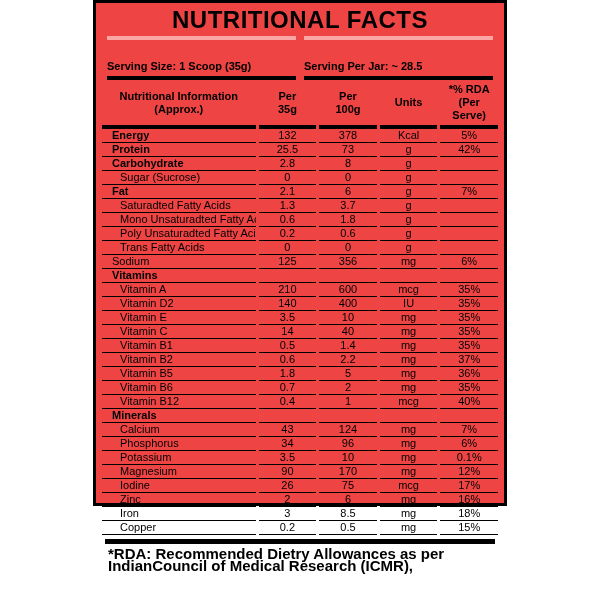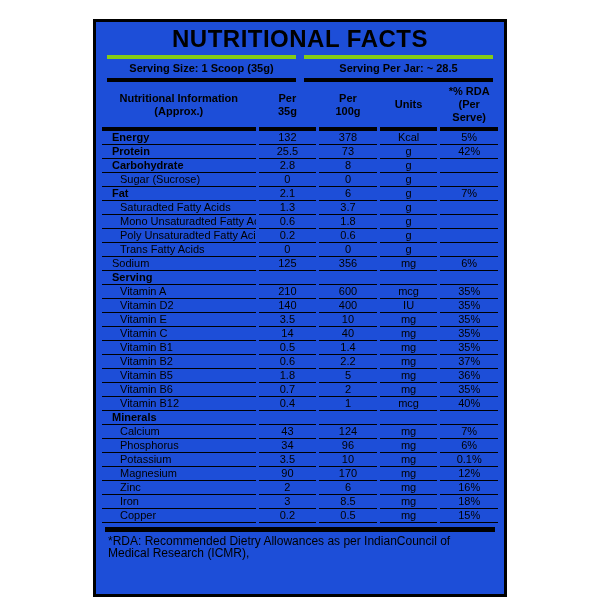--- a/index.html
+++ b/index.html
@@ -9,50 +9,49 @@
     height: 600px;
     background: #ffffff;
     overflow: hidden;
     font-family: "Liberation Sans", sans-serif;
     color: #000000;
     -webkit-font-smoothing: antialiased;
   }
   .label-card {
     box-sizing: border-box;
     width: 414px;
-    height: 578px;
-    margin: 19px auto 0 auto;
+    height: 506px;
+    margin: 0 auto 0 auto;
     border: 3px solid #000;
-    background: #1d4ed8;
+    background: #ef4444;
     padding: 2px 3px 0 3px;
   }
   .title {
     text-align: center;
     font-weight: bold;
     font-size: 24px;
     letter-spacing: 0.5px;
     line-height: 28px;
     padding: 1px 0 2px 0;
     white-space: nowrap;
   }
   
   table.serving-table {
     width: 100%;
     border-collapse: separate;
     border-spacing: 8px 0;
     table-layout: fixed;
   }
   table.serving-table td {
     width: 50%;
-    border-top: 4px solid #84cc16;
+    border-top: 4px solid #fca5a5;
     border-bottom: 4px solid #000;
     font-weight: bold;
     font-size: 11px;
-    text-align: center;
-    padding: 3px 0 4px 0;
+    padding: 20px 0 4px 0;
     white-space: nowrap;
   }
   
   table.nutrition-table {
     width: 100%;
     border-collapse: separate;
     border-spacing: 3px 0;
     table-layout: fixed;
     font-size: 11px;
   }
@@ -82,22 +81,22 @@
     padding-left: 10px;
   }
   table.nutrition-table tr.indent td.name-cell { padding-left: 18px; }
   table.nutrition-table tr.bold td.name-cell   { font-weight: bold; }
   .foot-bar {
     height: 5px;
     background: #000;
     margin: 4px 6px 3px 6px;
   }
   .footnote {
-    font-weight: normal;
-    font-size: 12px;
+    font-weight: bold;
+    font-size: 15px;
     line-height: 11.5px;
     padding: 1px 8px 0 9px;
   }
 </style>
 </head>
 <body>
 
 <div class="label-card">
 
   <div class="title">NUTRITIONAL FACTS</div>
@@ -190,21 +189,21 @@
           <td class="val-cell"></td>
         </tr>
         <tr class="">
           <td class="name-cell">Sodium</td>
           <td class="val-cell">125</td>
           <td class="val-cell">356</td>
           <td class="val-cell">mg</td>
           <td class="val-cell">6%</td>
         </tr>
         <tr class="bold ">
-          <td class="name-cell">Serving</td>
+          <td class="name-cell">Vitamins</td>
           <td class="val-cell"></td>
           <td class="val-cell"></td>
           <td class="val-cell"></td>
           <td class="val-cell"></td>
         </tr>
         <tr class="indent">
           <td class="name-cell">Vitamin A</td>
           <td class="val-cell">210</td>
           <td class="val-cell">600</td>
           <td class="val-cell">mcg</td>
@@ -295,20 +294,27 @@
           <td class="val-cell">0.1%</td>
         </tr>
         <tr class="indent">
           <td class="name-cell">Magnesium</td>
           <td class="val-cell">90</td>
           <td class="val-cell">170</td>
           <td class="val-cell">mg</td>
           <td class="val-cell">12%</td>
         </tr>
         <tr class="indent">
+          <td class="name-cell">Iodine</td>
+          <td class="val-cell">26</td>
+          <td class="val-cell">75</td>
+          <td class="val-cell">mcg</td>
+          <td class="val-cell">17%</td>
+        </tr>
+        <tr class="indent">
           <td class="name-cell">Zinc</td>
           <td class="val-cell">2</td>
           <td class="val-cell">6</td>
           <td class="val-cell">mg</td>
           <td class="val-cell">16%</td>
         </tr>
         <tr class="indent">
           <td class="name-cell">Iron</td>
           <td class="val-cell">3</td>
           <td class="val-cell">8.5</td>

